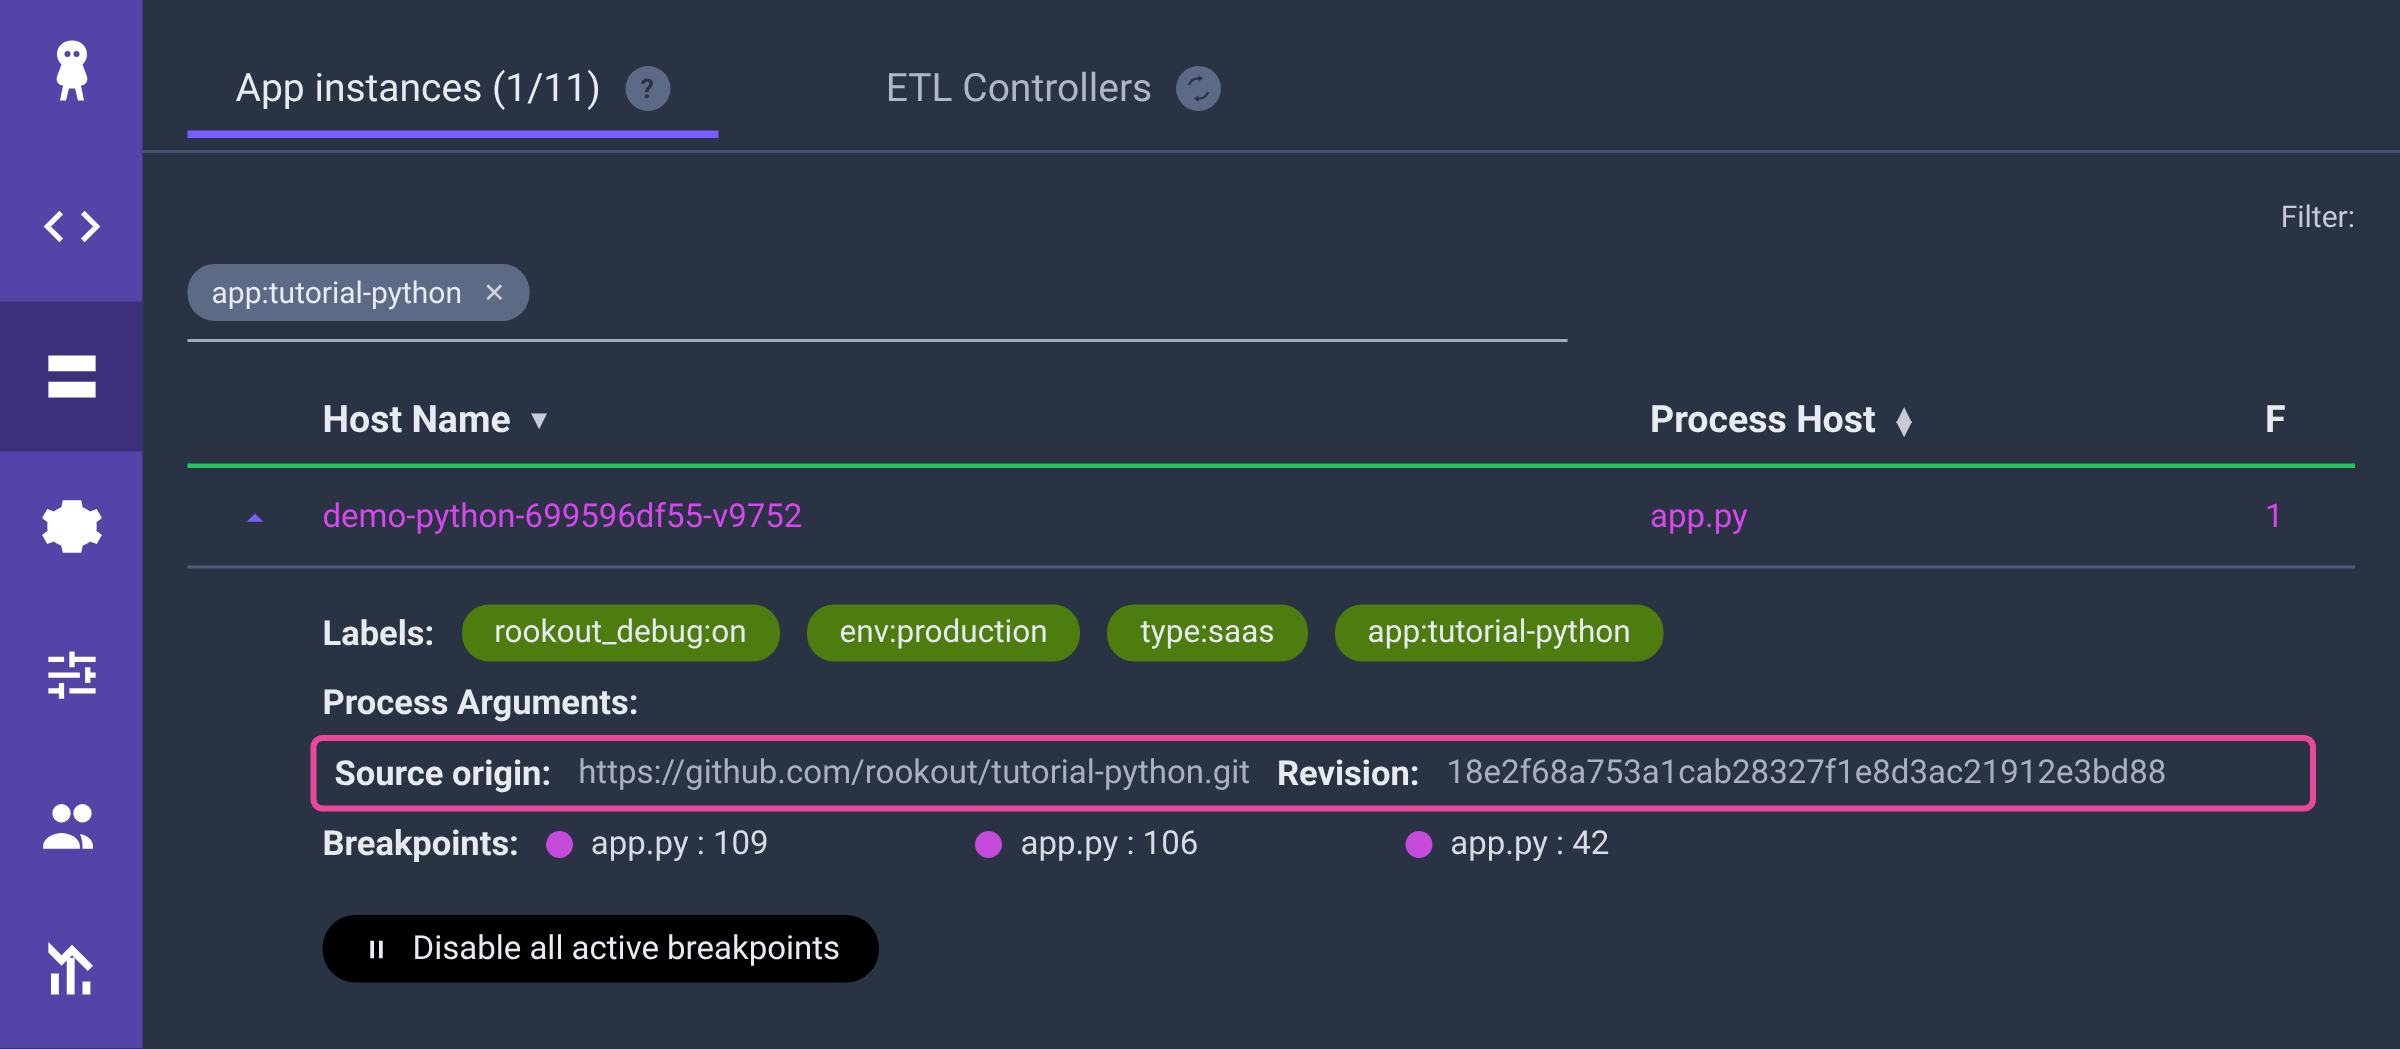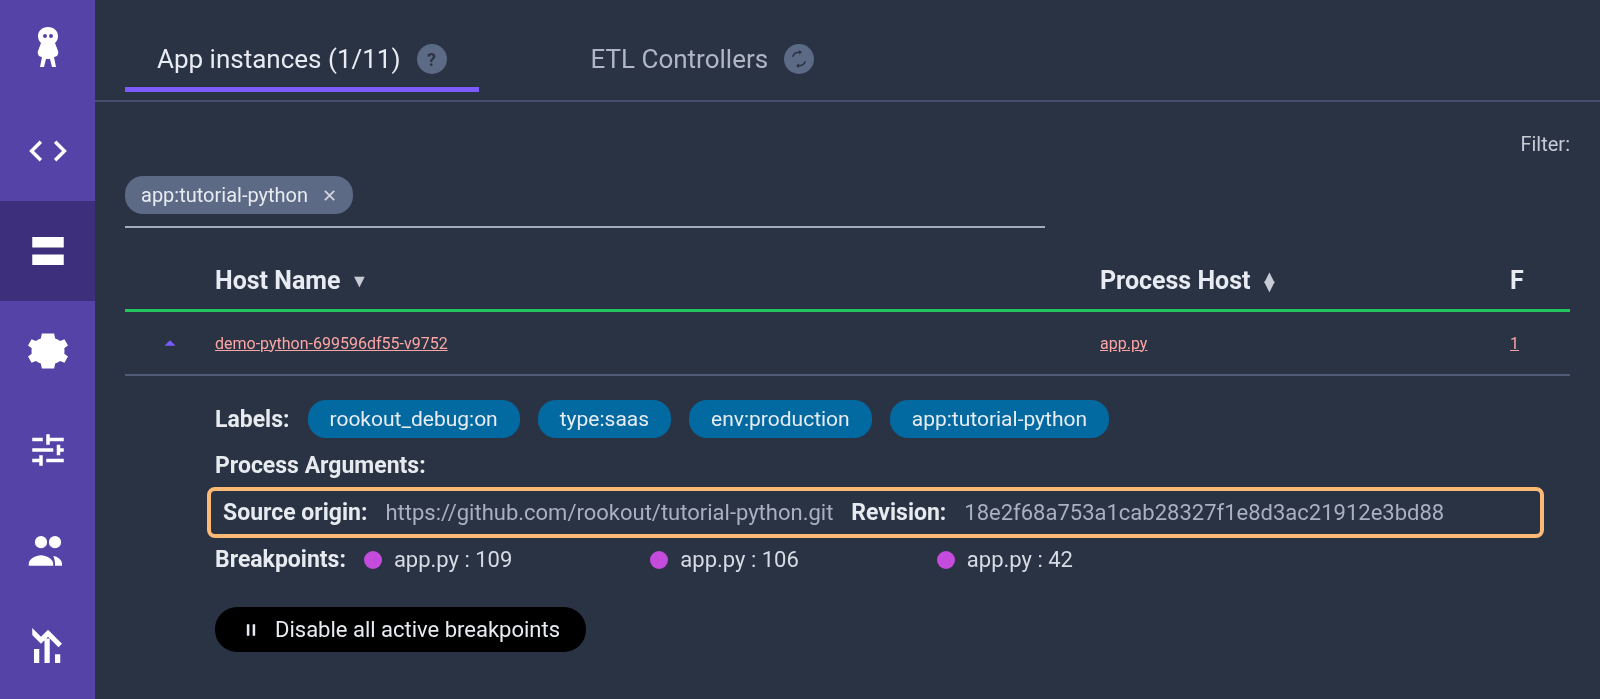--- a/index.html
+++ b/index.html
@@ -122,37 +122,36 @@
     gap: 10px;
   }
   .sort-down { font-size:18px; color:#c6cbd6; }
   .sort-both { font-size:18px; color:#c6cbd6; line-height: 9px; }
 
   .table-row {
     display: flex;
     align-items: center;
     border-bottom: 2px solid #515c76;
     padding: 20px 0;
-    font-size: 16px;
-    color: #fca5a5;
-    text-decoration: underline;
+    font-size: 22px;
+    color: #d946ef;
   }
   .expander { width: 90px; display:flex; justify-content:center; cursor:pointer; }
   .expander svg { width:22px; height:22px; fill:#7c5cff; }
 
   
   .details { padding: 24px 30px 0 90px; font-size: 22px; color:#d7dbe4; }
   .details-line { display:flex; align-items:center; gap:18px; flex-wrap:wrap; margin-bottom: 14px; }
   .details-label { font-weight:700; color:#e7eaef; font-size:23px; }
   .pill {
-    background:#0369a1; border-radius:18px; padding:7px 22px;
+    background:#4d7c0f; border-radius:18px; padding:7px 22px;
     font-size:21px; color:#e8ecf2;
   }
   .red-box {
-    border: 4px solid #fdba74;
+    border: 4px solid #ec4899;
     border-radius: 8px;
     padding: 8px 12px;
     margin: -6px -4px 8px -8px;
     display: flex;
     align-items: center;
     gap: 18px;
     flex-wrap: wrap;
   }
   .val-dim { color:#aab0bf; }
   .bp-dot {
@@ -261,22 +260,22 @@
         </div>
         <div class="col-host">demo-python-699596df55-v9752</div>
         <div class="col-proc">app.py</div>
         <div class="col-extra">1</div>
       </div>
 
       <div class="details">
         <div class="details-line">
           <span class="details-label">Labels:</span>
           <span class="pill">rookout_debug:on</span>
+          <span class="pill">env:production</span>
           <span class="pill">type:saas</span>
-          <span class="pill">env:production</span>
           <span class="pill">app:tutorial-python</span>
         </div>
         <div class="details-line">
           <span class="details-label">Process Arguments:</span>
         </div>
         <div class="red-box">
           <span class="details-label">Source origin:</span>
           <span class="val-dim">https://github.com/rookout/tutorial-python.git</span>
           <span class="details-label">Revision:</span>
           <span class="val-dim">18e2f68a753a1cab28327f1e8d3ac21912e3bd88</span>

